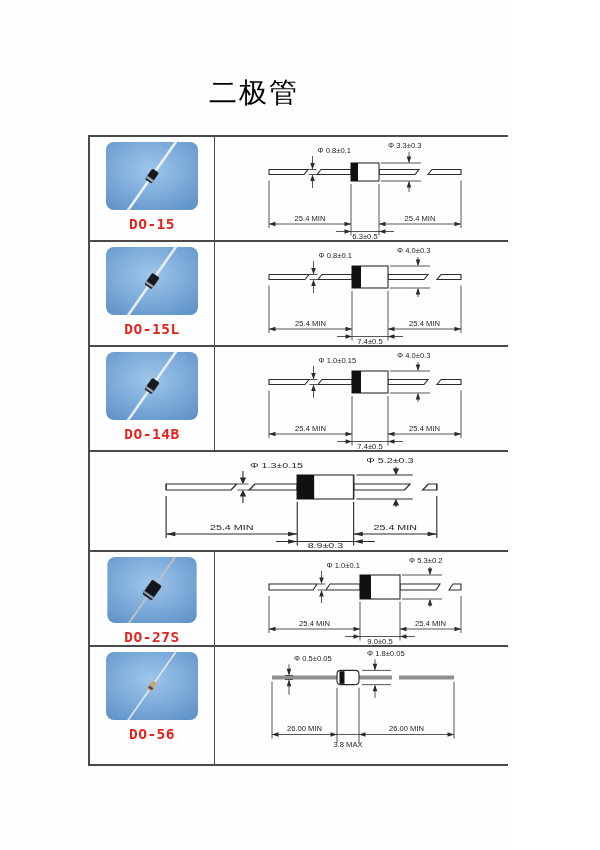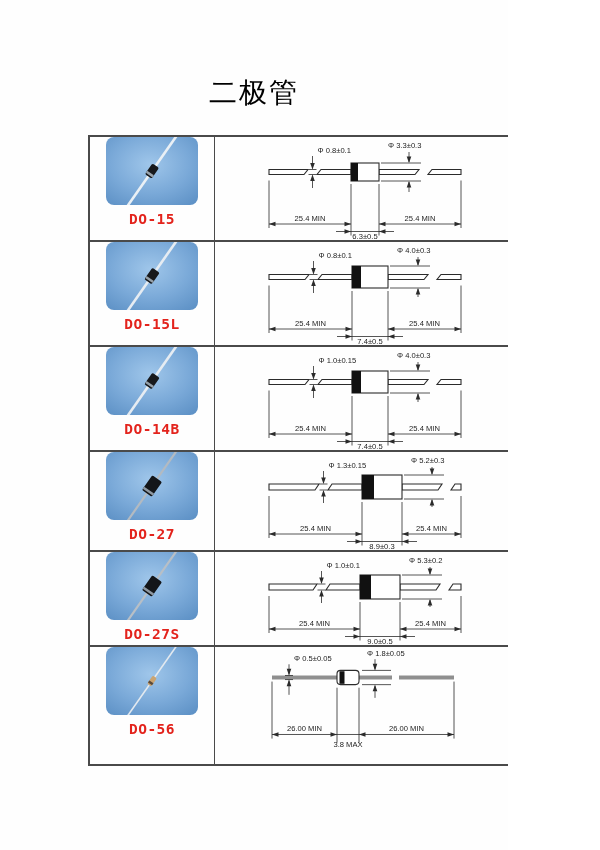--- a/index.html
+++ b/index.html
@@ -7,21 +7,21 @@
         font-family:"Liberation Sans",sans-serif;}
   .title{position:absolute;top:74px;left:0;width:100%;margin:0;text-align:center;
          font-family:"Liberation Serif","DejaVu Serif",serif;font-size:28px;font-weight:400;
          color:#000;letter-spacing:2px;}
   .table{position:absolute;left:88px;top:135px;width:430px;
          border:2px solid var(--table-border,#4a4a4a);box-sizing:content-box;}
   .row{display:flex;border-bottom:2px solid var(--table-border,#4a4a4a);box-sizing:border-box;}
   .row:last-child{border-bottom:none;}
   .cell-left{width:125px;min-width:125px;border-right:1.5px solid var(--table-border,#4a4a4a);
              box-sizing:border-box;display:flex;flex-direction:column;align-items:center;
-             }
+             padding-top:5px;}
   .cell-right{flex:1;position:relative;}
   .cell-right svg{display:block;}
   .pkg-label{margin-top:6px;color:var(--label-red,#e3231c);
              font-family:"DejaVu Sans Mono",monospace;font-weight:bold;
              font-size:14.5px;letter-spacing:.5px;}
 </style>
 </head>
 <body>
 
 <div class="page">
@@ -216,43 +216,20 @@
             <text x="95.5" y="83.5" text-anchor="middle" font-size="7.6" fill="#1c1c1c" font-family="&quot;Liberation Sans&quot;,sans-serif">25.4 MIN</text>
             <text x="209.5" y="83.5" text-anchor="middle" font-size="7.6" fill="#1c1c1c" font-family="&quot;Liberation Sans&quot;,sans-serif">25.4 MIN</text>
             <line x1="122" y1="94.5" x2="188" y2="94.5" stroke="#2b2b2b" stroke-width="0.8"></line>
             <polygon points="130.5,92.2 130.5,96.8 137,94.5" fill="#2b2b2b"></polygon>
             <polygon points="179.5,92.2 179.5,96.8 173,94.5" fill="#2b2b2b"></polygon>
             <text x="155" y="101.5" text-anchor="middle" font-size="7.6" fill="#1c1c1c" font-family="&quot;Liberation Sans&quot;,sans-serif">7.4±0.5</text>
           </svg>
         </div>
       </div>
       <div class="row" style="height: 100px;">
-        <div class="cell-left">
-          <svg width="92" height="68" viewBox="0 0 92 68">
-  <defs>
-    <radialGradient id="pg3" cx="48%" cy="40%" r="78%">
-      <stop offset="0%" stop-color="#9fc6ea"></stop>
-      <stop offset="55%" stop-color="#7aa9d8"></stop>
-      <stop offset="100%" stop-color="#5b8fc4"></stop>
-    </radialGradient>
-    <clipPath id="pc3">
-                <rect x="0" y="0" width="92" height="68" rx="8"></rect>
-              </clipPath>
-  </defs>
-  <rect x="0" y="0" width="92" height="68" rx="8" fill="url(#pg3)"></rect>
-  <g clip-path="url(#pc3)">
-              <g transform="translate(46,34) rotate(-55)">
-    <rect x="-44" y="-1.1" width="88" height="2.2" fill="#b3bac1"></rect>
-    <rect x="-9" y="-6" width="18" height="12" rx="1.5" fill="#141619"></rect>
-    <rect x="-7.5" y="-6" width="2.5" height="12" fill="#8e98a1"></rect>
-  </g>
-            </g>
-          </svg>
-          <div class="pkg-label">DO-27</div>
-        </div>
         <div class="cell-right">
           <svg width="100%" height="100%" viewBox="0 0 305 98" preserveAspectRatio="none">
             <polygon points="54,32 104,32 100,38 54,38" fill="#ffffff" stroke="#2b2b2b" stroke-width="1.1"></polygon>
             <polygon points="117,32 147,32 147,38 113,38" fill="#ffffff" stroke="#2b2b2b" stroke-width="1.1"></polygon>
             <polygon points="187,32 227,32 223,38 187,38" fill="#ffffff" stroke="#2b2b2b" stroke-width="1.1"></polygon>
             <polygon points="240,32 246,32 246,38 236,38" fill="#ffffff" stroke="#2b2b2b" stroke-width="1.1"></polygon>
             <rect x="147" y="23" width="40" height="24" fill="#fff" stroke="#2b2b2b" stroke-width="1.1"></rect>
             <rect x="147" y="23" width="12" height="24" fill="#111"></rect>
             <line x1="108.5" y1="19" x2="108.5" y2="31" stroke="#2b2b2b" stroke-width="0.8"></line>
             <polygon points="106.2,25.5 110.8,25.5 108.5,32" fill="#2b2b2b"></polygon>

